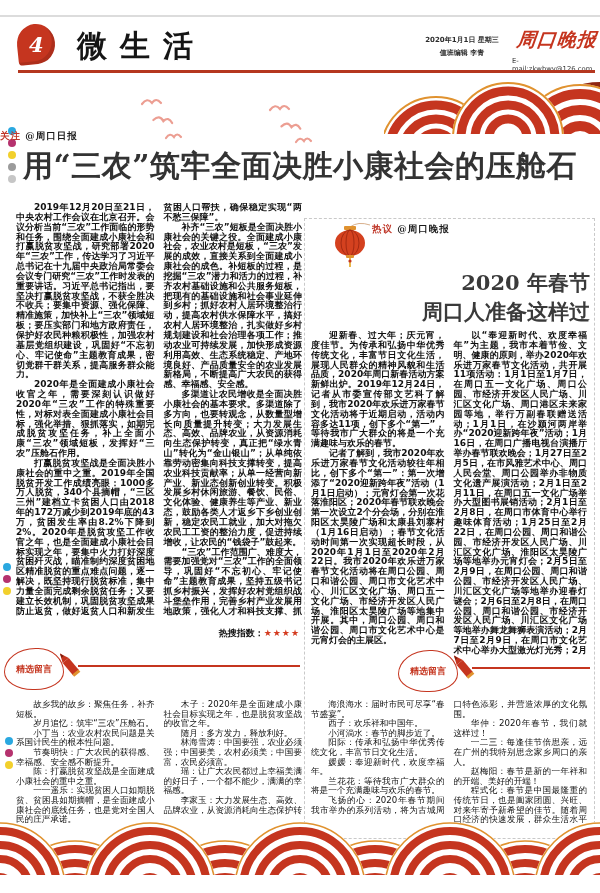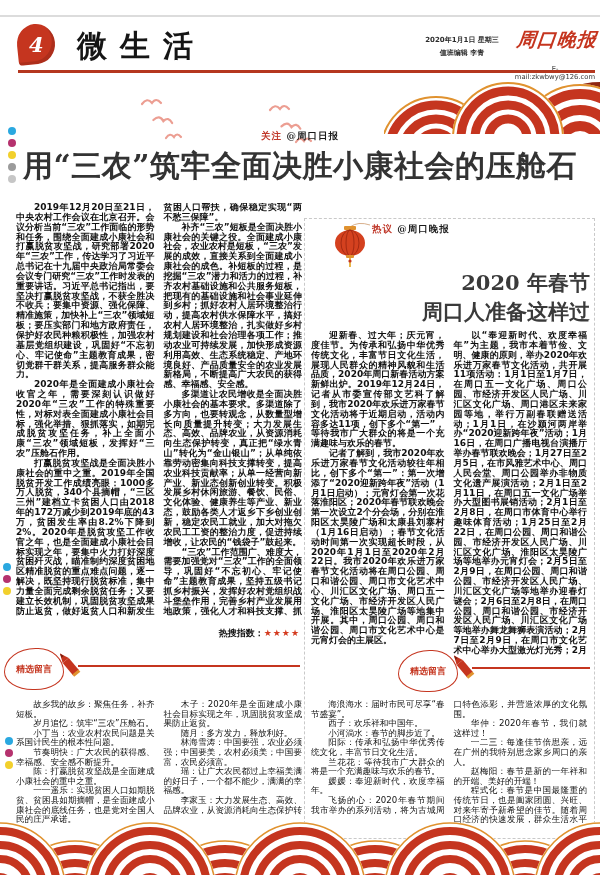--- a/index.html
+++ b/index.html
@@ -12,21 +12,21 @@
             border-radius:50% 50% 50% 4px;transform:rotate(-6deg);
             box-shadow:inset -3px -3px 0 rgba(0,0,0,.12);
             display:flex;align-items:center;justify-content:center;}
   #page-pin span{color:#fff;font:italic 900 21px "DejaVu Serif","Liberation Serif",serif;transform:rotate(6deg);}
   #section-title{left:64px;top:26px;font:900 30px "DejaVu Serif","Liberation Serif",serif;
                  letter-spacing:13px;color:#151515;margin-left:13px;}
   #header-rule{left:18px;top:70px;width:577px;height:2.5px;background:#b5371f;}
   #date-block{left:408px;top:34px;width:108px;text-align:center;font-size:7px;line-height:13px;color:#2c2c2c;font-weight:bold;}
   #masthead{left:516px;top:27px;width:82px;color:#c5351f;text-align:center;
             font:italic 900 19px "DejaVu Serif","Liberation Serif",serif;transform:skewX(-6deg);letter-spacing:1px;}
-  #email{left:512px;top:57px;width:86px;font-size:6.8px;color:#333;text-align:center;margin-top:8px;}
+  #email{left:512px;top:57px;width:86px;font-size:6.8px;color:#333;text-align:left;}
   
   .dotcol{display:flex;flex-direction:column;gap:4px;}
   .dot{width:8px;height:8px;border-radius:50%;}
   .d-blue{background:#2aa8e0;} .d-crimson{background:#b5326e;} .d-yellow{background:#f2d02c;}
   .d-gray{background:#9b9b9b;} .d-lgray{background:#c6c6c6;}
   
   .kicker{font:bold 9.5px "DejaVu Serif","Liberation Serif",serif;color:#1a1a1a;letter-spacing:1px;}
   .kicker .red{color:#c0392b;}
   #main-headline{left:14px;top:146px;width:572px;text-align:center;color:#333;
      font:900 30px "DejaVu Serif","Liberation Serif",serif;letter-spacing:0.5px;white-space:nowrap;}
@@ -121,21 +121,21 @@
     <div class="dot d-blue"></div>
     <div class="dot d-crimson"></div>
     <div class="dot d-yellow"></div>
   </div>
   <div class="abs dotcol" style="left:5px;top:737px;">
     <div class="dot d-blue"></div>
     <div class="dot d-crimson"></div>
     <div class="dot d-yellow"></div>
   </div>
 
-  <div class="abs kicker" style="left:0;top:130px;width:600px;text-align:center;">
+  <div class="abs kicker" style="left:0;top:130px;width:600px;text-align:left;">
     <span class="red">关注</span>
     <span>@周口日报</span>
   </div>
   <div class="abs" id="main-headline">用“三农”筑牢全面决胜小康社会的压舱石</div>
 
   <div class="abs cols" id="main-body">
 
   <p>2019年12月20日至21日，中央农村工作会议在北京召开。会议分析当前“三农”工作面临的形势和任务，围绕全面建成小康社会和打赢脱贫攻坚战，研究部署2020年“三农”工作，传达学习了习近平总书记在十九届中央政治局常委会会议专门研究“三农”工作时发表的重要讲话。习近平总书记指出，要坚决打赢脱贫攻坚战，不获全胜决不收兵；要集中资源、强化保障、精准施策，加快补上“三农”领域短板；要压实部门和地方政府责任，保护好农民种粮积极性，加强农村基层党组织建设，巩固好“不忘初心、牢记使命”主题教育成果，密切党群干群关系，提高服务群众能力。</p>
       <p>2020年是全面建成小康社会收官之年，需要深刻认识做好2020年“三农”工作的特殊重要性，对标对表全面建成小康社会目标，强化举措、狠抓落实，如期完成脱贫攻坚任务，补上全面小康“三农”领域短板，发挥好“三农”压舱石作用。</p>
       <p>打赢脱贫攻坚战是全面决胜小康社会的重中之重。2019年全国脱贫开发工作成绩亮眼：1000多万人脱贫，340个县摘帽，“三区三州”建档立卡贫困人口由2018年的172万减少到2019年底的43万，贫困发生率由8.2%下降到2%。2020年是脱贫攻坚工作收官之年，也是全面建成小康社会目标实现之年，要集中火力打好深度贫困歼灭战，瞄准制约深度贫困地区精准脱贫的重点难点问题，逐一解决，既坚持现行脱贫标准，集中力量全面完成剩余脱贫任务；又要建立长效机制，巩固脱贫攻坚成果防止返贫，做好返贫人口和新发生贫困人口帮扶，确保稳定实现“两不愁三保障”。</p>
@@ -193,21 +193,21 @@
   <div class="abs redline" style="left:78px;top:665px;width:222px;"></div>
 
   <div class="abs comments" id="comments-left">
 
   <p>故乡我的故乡：聚焦任务，补齐短板。</p>
       <p>岁月追忆：筑牢“三农”压舱石。</p>
       <p>小丁当：农业农村农民问题是关系国计民生的根本性问题。</p>
       <p>节奏明快：广大农民的获得感、幸福感、安全感不断提升。</p>
       <p>陈：打赢脱贫攻坚战是全面建成小康社会的重中之重。</p>
       <p>一一遥乐：实现贫困人口如期脱贫、贫困县如期摘帽，是全面建成小康社会的底线任务，也是党对全国人民的庄严承诺。</p>
-      <p>木子：2020年是全面建成小康社会目标实现之年，巩固脱贫攻坚成果防止返贫。</p>
+      <p>木子：2020年是全面建成小康社会目标实现之年，也是脱贫攻坚战的收官之年。</p>
       <p>随月：多方发力，释放利好。</p>
       <p>林海雪涛：中国要强，农业必须强；中国要美，农村必须美；中国要富，农民必须富。</p>
       <p>瑶：让广大农民都过上幸福美满的好日子，一个都不能少，满满的幸福感。</p>
       <p>李家玉：大力发展生态、高效、品牌农业，从资源消耗向生态保护转变，真正把“绿水青山”转化为“金山银山”。</p>
     </div>
 
   <div class="abs bubble" style="left:398px;top:650px;">
     <div>精选</div>
     <div>留言</div>
   </div>
@@ -220,22 +220,22 @@
     </g>
   </svg>
   <div class="abs redline" style="left:472px;top:667px;width:118px;"></div>
 
   <div class="abs comments" id="comments-right">
 
   <p>海浪海水：届时市民可尽享“春节盛宴”。</p>
       <p>西子：欢乐祥和中国年。</p>
       <p>小河淌水：春节的脚步近了。</p>
       <p>阳际：传承和弘扬中华优秀传统文化，丰富节日文化生活。</p>
+      <p>媛媛：奉迎新时代，欢度幸福年。</p>
       <p>兰花花：等待我市广大群众的将是一个充满趣味与欢乐的春节。</p>
-      <p>媛媛：奉迎新时代，欢度幸福年。</p>
       <p>飞扬的心：2020年春节期间我市举办的系列活动，将为古城周口特色添彩，并营造浓厚的文化氛围。</p>
       <p>华仲：2020年春节，我们就这样过！</p>
       <p>一二三：每逢佳节倍思亲，远在广州的我特别思念家乡周口的亲人。</p>
       <p>赵梅阳：春节是新的一年祥和的开端、美好的开端！</p>
       <p>程式化：春节是中国最隆重的传统节日，也是阖家团圆、兴旺、对来年寄予新希望的佳节。随着周口经济的快速发展，群众生活水平的日渐提高，过春节的方式也在不断改变。</p>
     </div>
 
   <svg class="abs" style="left:0;top:815px;z-index:5;" width="600" height="60" viewBox="0 0 600 60">
 
     <g id="backrow">

